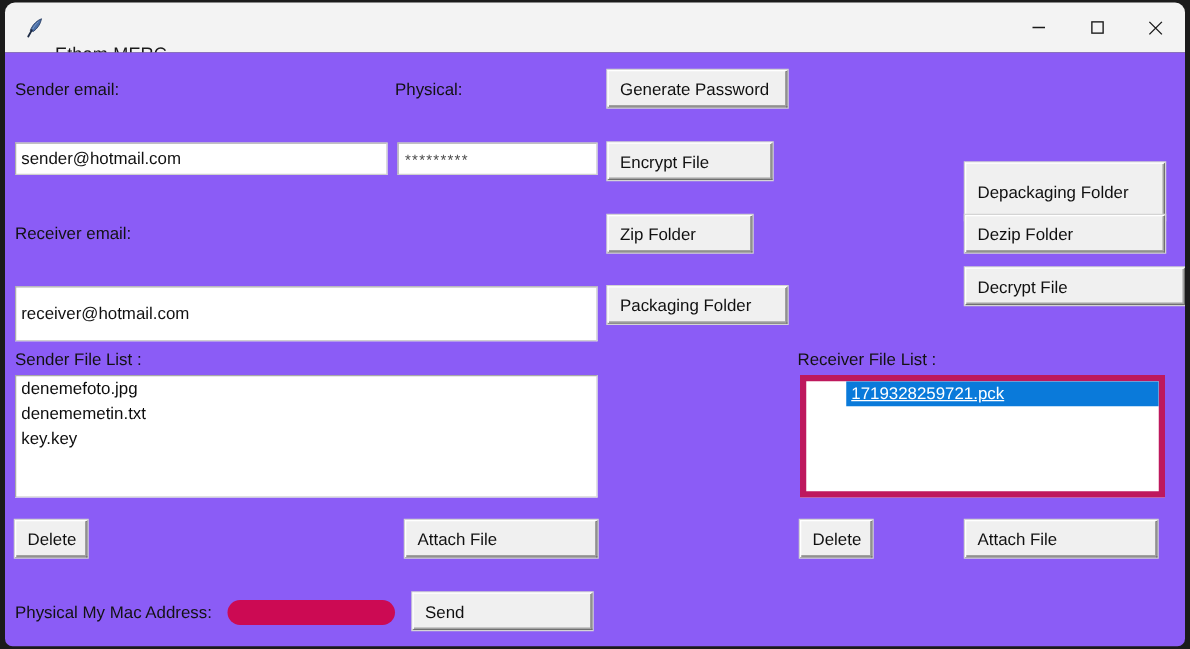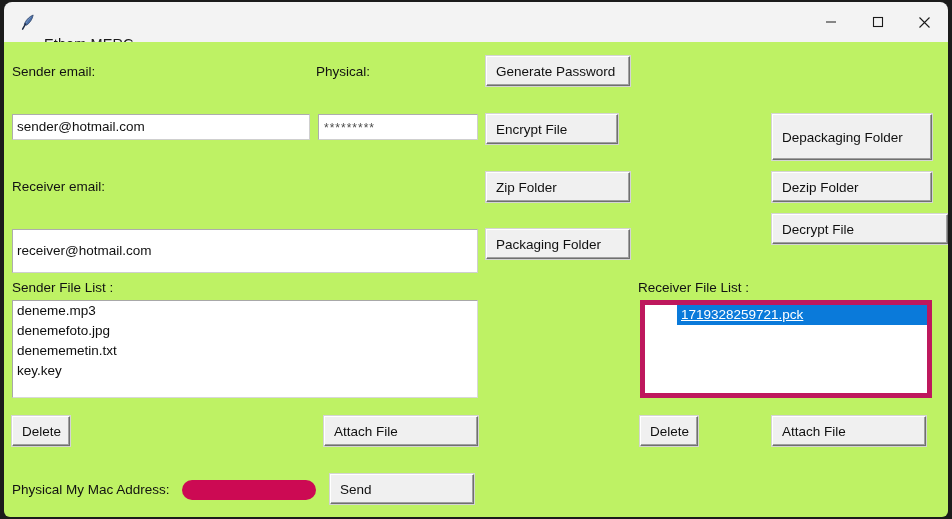--- a/index.html
+++ b/index.html
@@ -200,44 +200,43 @@
 
     <div class="winbtn" id="btn-close">
       <span>
         <svg width="13" height="13" viewBox="0 0 13 13">
           <path d="M1.5 1.5 L11.5 11.5 M11.5 1.5 L1.5 11.5" stroke="#1a1a1a" stroke-width="1.1"></path>
         </svg>
       </span>
     </div>
   </div>
 
-  <div id="client" style="background: #bef264;">
+  <div id="client" style="background: #8b5cf6;">
 
     <div class="lbl" style="left:8px;  top:22px;">Sender email:</div>
     <div class="lbl" style="left:312px; top:22px;">Physical:</div>
 
     <div class="entry" style="left:8px; top:72px; width:298px; height:26px;">sender@hotmail.com</div>
     <div class="entry pw" style="left:314px; top:72px; width:160px; height:26px;">*********</div>
 
     <div class="lbl" style="left:8px; top:137px;">Receiver email:</div>
     <div class="entry" style="left:8px; top:187px; width:466px; height:44px;">receiver@hotmail.com</div>
 
     <div class="btn" style="left:482px; top:14px;  width:144px; height:30px;">Generate Password</div>
     <div class="btn" style="left:482px; top:72px;  width:132px; height:30px;">Encrypt File</div>
-    <div class="btn" style="left:482px; top:130px; width:144px; height:30px;">Zip Folder</div>
+    <div class="btn" style="left:482px; top:130px; width:116px; height:30px;">Zip Folder</div>
     <div class="btn" style="left:482px; top:187px; width:144px; height:30px;">Packaging Folder</div>
 
-    <div class="btn" style="left:768px; top:72px;  width:160px; height:46px;">Depackaging Folder</div>
+    <div class="btn" style="left:768px; top:88px;  width:160px; height:46px;">Depackaging Folder</div>
     <div class="btn" style="left:768px; top:130px; width:160px; height:30px;">Dezip Folder</div>
     <div class="btn" style="left:768px; top:172px; width:176px; height:30px;">Decrypt File</div>
 
     <div class="lbl" style="left:8px; top:238px;">Sender File List :</div>
 
     <div class="listbox sender" style="left:8px; top:258px; width:466px; height:98px;" id="sender-list">
-        <div class="lb-item">deneme.mp3</div>
         <div class="lb-item">denemefoto.jpg</div>
         <div class="lb-item">denememetin.txt</div>
         <div class="lb-item">key.key</div>
       </div>
 
     <div class="btn" style="left:8px;   top:374px; width:58px;  height:30px;">Delete</div>
     <div class="btn" style="left:320px; top:374px; width:154px; height:30px;">Attach File</div>
 
     <div class="lbl" style="left:634px; top:238px;">Receiver File List :</div>
 

